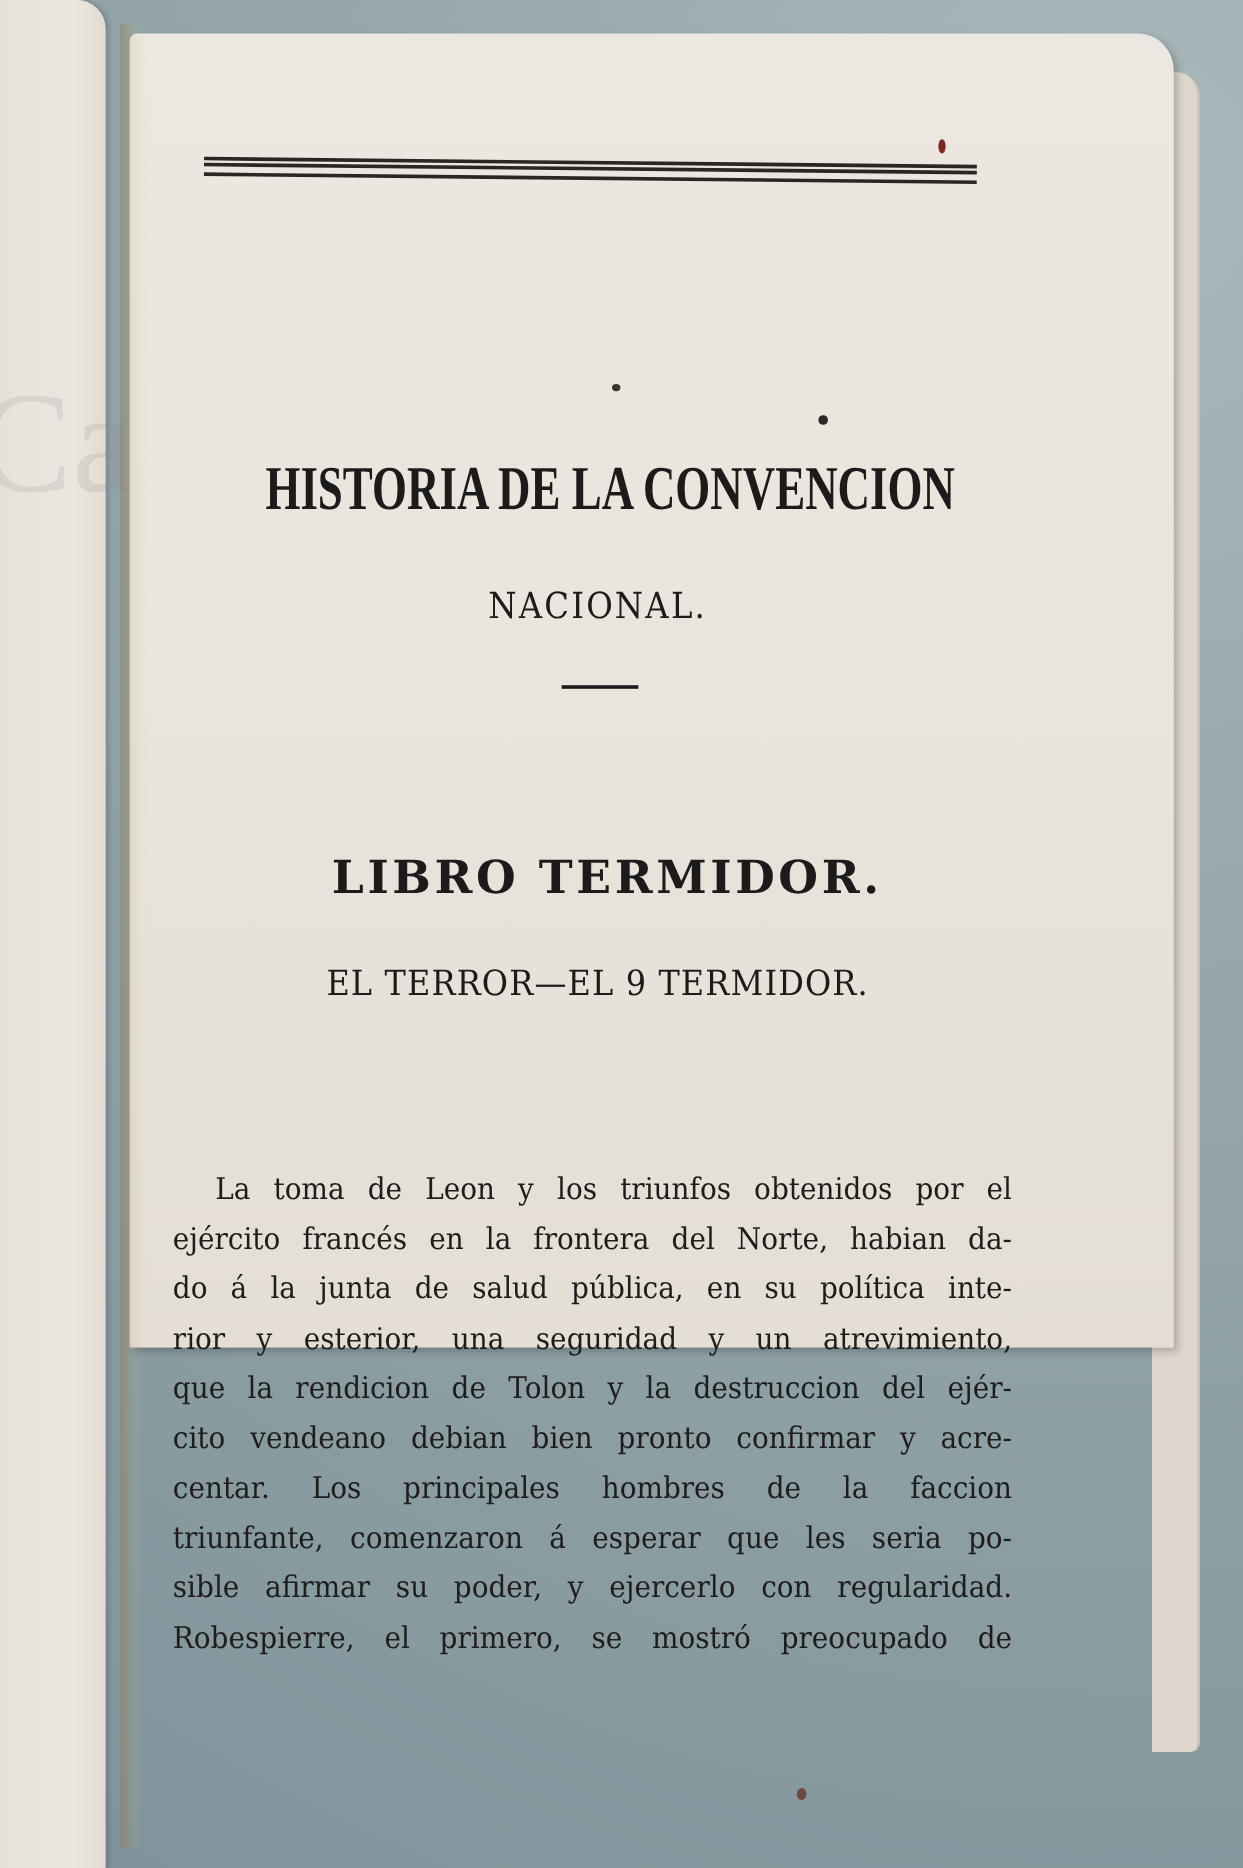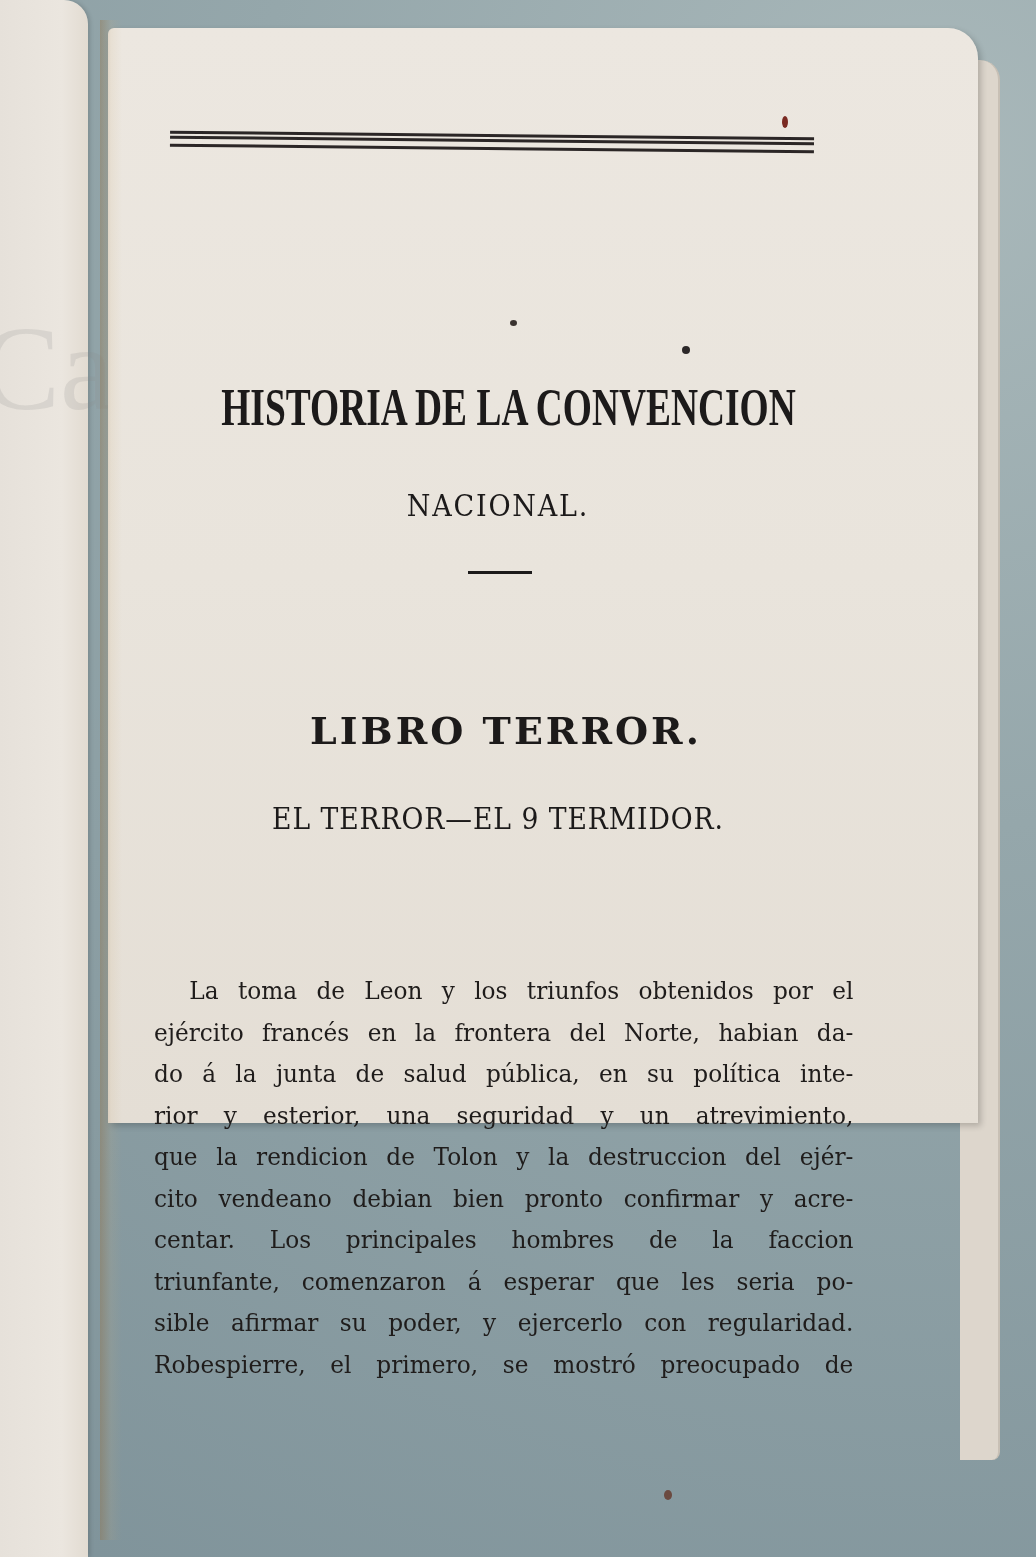--- a/index.html
+++ b/index.html
@@ -146,21 +146,20 @@
     }
     .body-text {
       position: absolute;
       left: 36px;
       top: 942px;
       width: 700px;
       font-family: "DejaVu Serif", serif;
       font-size: 25px;
       line-height: 41.5px;
       color: #1f1c1b;
-      margin-left: 10px;
     }
     .body-line {
       display: block;
       white-space: nowrap;
       text-align: justify;
       text-align-last: justify;
       transform: scaleX(0.93);
       transform-origin: 0 0;
       width: 752px;
     }
@@ -184,21 +183,21 @@
 <div class="page">
   <div class="top-rule"></div>
   <div class="spot" style="left:674px;top:88px;width:6px;height:12px;background:#7a2a22;"></div>
   <div class="spot" style="left:402px;top:292px;width:7px;height:6px;background:#3a3330;"></div>
   <div class="spot" style="left:574px;top:318px;width:8px;height:8px;background:#2c2828;"></div>
   <div class="spot" style="left:556px;top:1462px;width:8px;height:10px;background:#6b4a40;"></div>
 
   <div class="title title-main">HISTORIA DE LA CONVENCION</div>
   <div class="title title-sub">NACIONAL.</div>
   <div class="short-rule"></div>
-  <div class="title book-title">LIBRO TERROR.</div>
+  <div class="title book-title">LIBRO TERMIDOR.</div>
   <div class="title chapter-sub">EL TERROR—EL 9 TERMIDOR.</div>
 
   <div class="body-text">
     <span class="body-line first">La toma de Leon y los triunfos obtenidos por el</span>
     <span class="body-line">ejército francés en la frontera del Norte, habian da-</span>
     <span class="body-line">do á la junta de salud pública, en su política inte-</span>
     <span class="body-line">rior y esterior, una seguridad y un atrevimiento,</span>
     <span class="body-line">que la rendicion de Tolon y la destruccion del ejér-</span>
     <span class="body-line">cito vendeano debian bien pronto confirmar y acre-</span>
     <span class="body-line">centar. Los principales hombres de la faccion</span>

